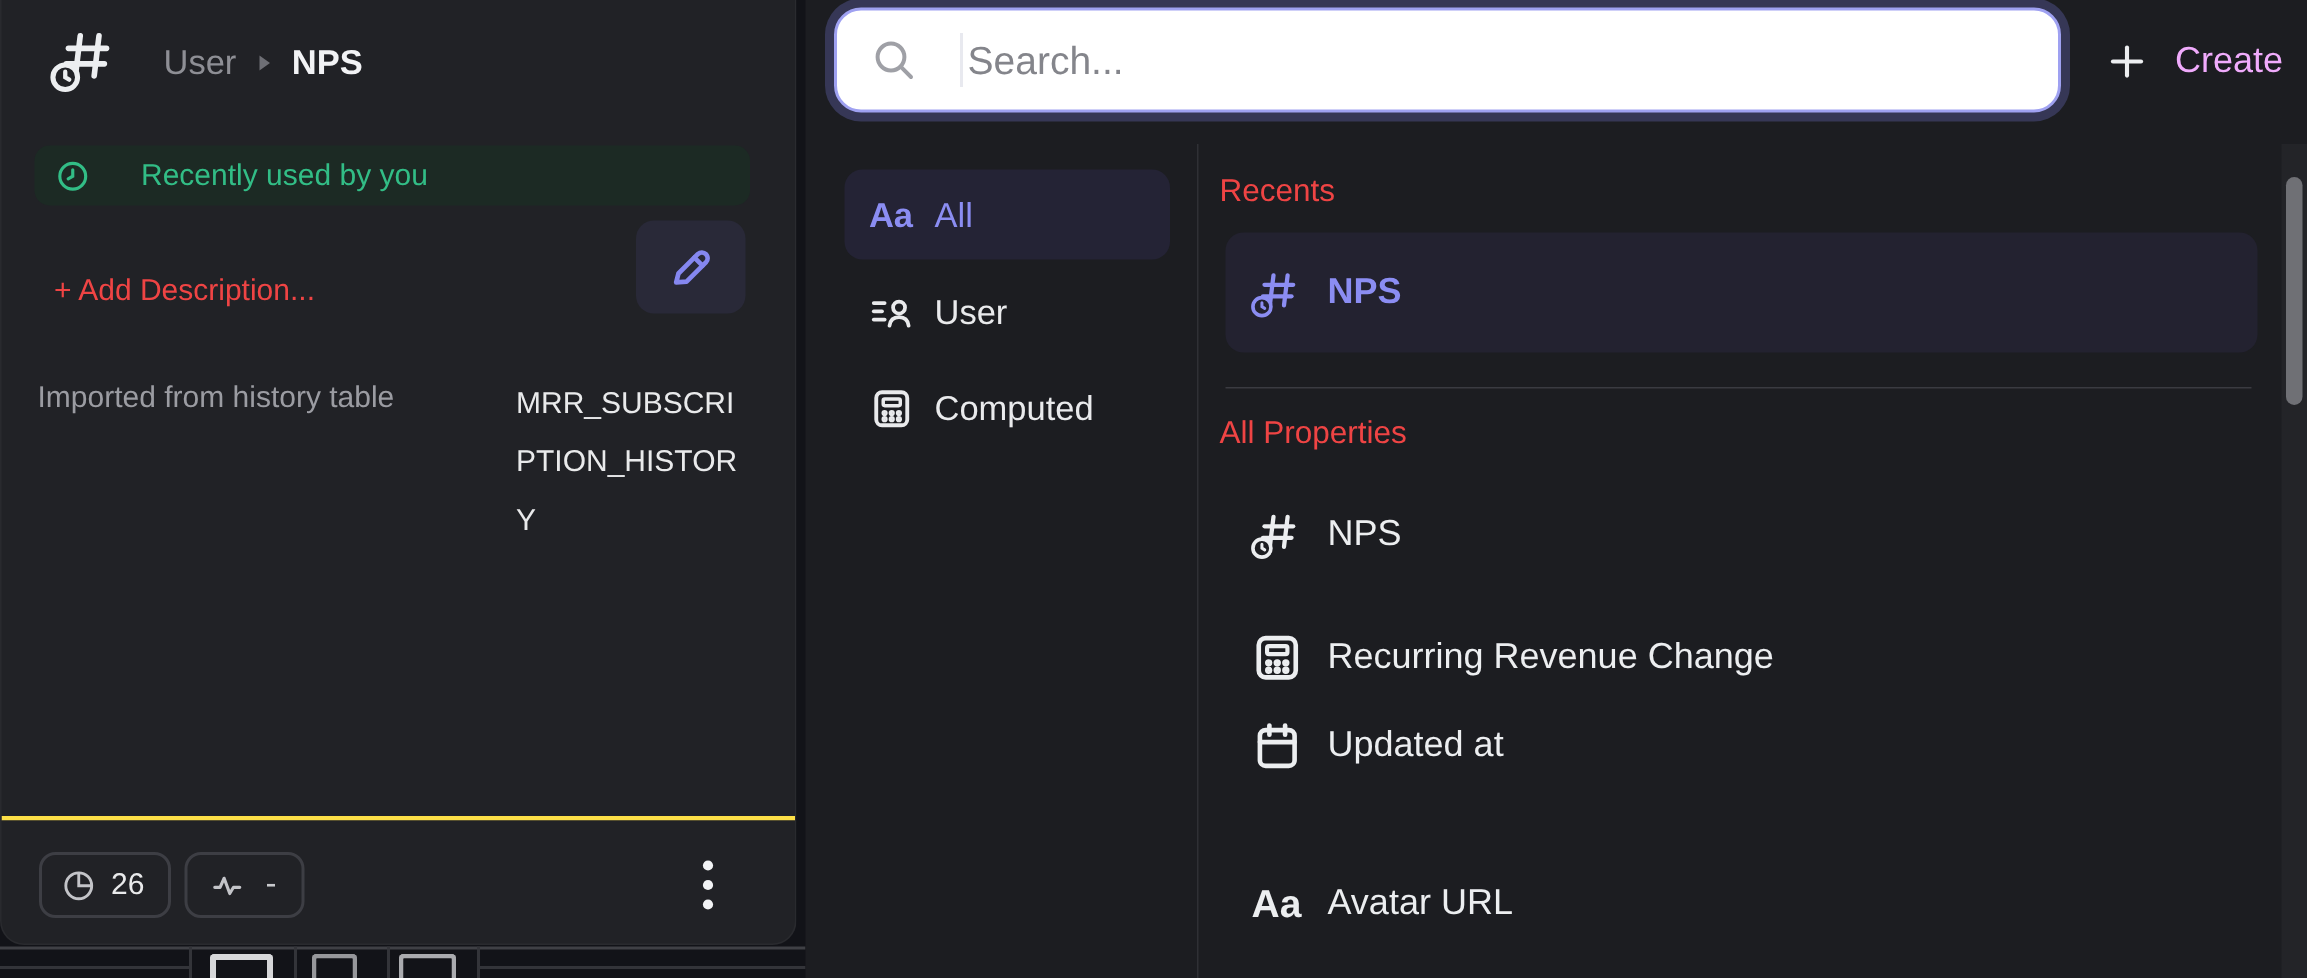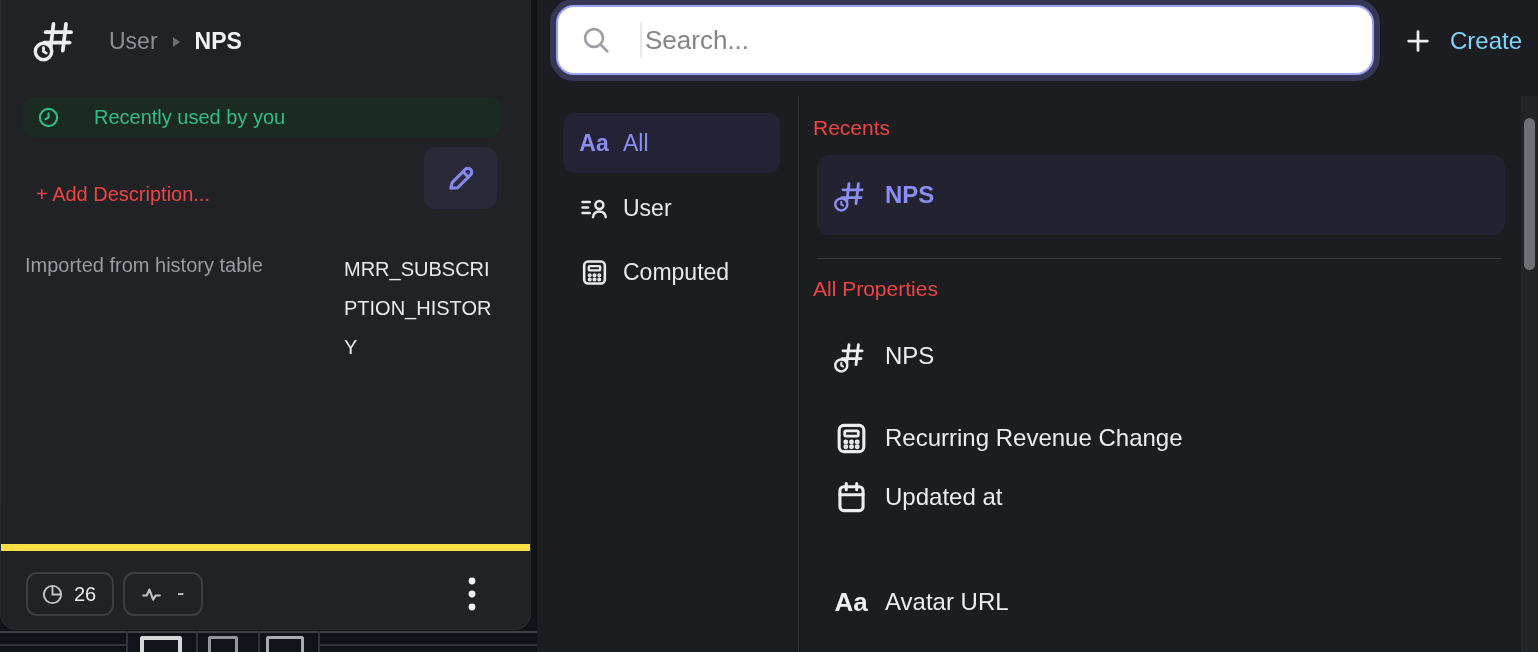--- a/index.html
+++ b/index.html
@@ -45,21 +45,21 @@
     background:#292938; border-radius:12px;
     display:flex; align-items:center; justify-content:center;
   }
   .meta-label { position:absolute; left:24px; top:262px; font-size:20px; color:#9b9ca2; }
   .meta-value {
     position:absolute; left:343px; top:258px; width:154px;
     font-size:20px; line-height:39px; color:#e9eaeb; word-break:break-all;
   }
   .card-footer {
     position:absolute; left:0; bottom:0; width:100%; height:85px;
-    border-top:7px solid #fde047; border-radius:0 0 16px 16px;
+    border-top:3px solid #fde047; border-radius:0 0 16px 16px;
   }
   .pill {
     position:absolute; top:21px; height:44px;
     border:2px solid #3d3e44; border-radius:11px;
     display:flex; align-items:center; color:#e9eaeb; font-size:20px;
   }
   .pill-count { left:25px; padding:0 16px 0 13px; gap:10px; }
   .pill-trend { left:122px; padding:0 17px 0 14px; gap:13px; }
   .pill .dash { color:#c9cacd; font-size:22px; margin-top:-3px; }
   .kebab { position:absolute; right:36px; top:21px; width:44px; height:44px; display:flex; align-items:center; justify-content:center; }
@@ -71,21 +71,21 @@
     background:#ffffff; border:2px solid #9fa1f1; border-radius:18px;
     box-shadow:0 0 0 6px rgba(103,105,185,0.35);
     display:flex; align-items:center;
   }
   .search-box .mag { margin-left:22px; }
   .caret { width:2px; height:36px; background:#e8e9ef; margin-left:28px; }
   .placeholder { margin-left:3px; font-size:26px; color:#84858b; }
   .create-btn {
     position:absolute; left:866px; top:18px; height:46px;
     display:flex; align-items:center; gap:17px;
-    color:#7dd3fc; font-size:24px; font-weight:500; white-space:nowrap;
+    color:#f0abfc; font-size:24px; font-weight:500; white-space:nowrap;
   }
   .v-div { position:absolute; left:261px; top:96px; width:1px; height:556px; background:#2f3035; }
 
   .f-tab { position:absolute; left:26px; width:217px; display:flex; align-items:center; color:#e9eaec; font-size:23px; }
   .f-tab .f-icon { width:34px; margin-left:14px; display:flex; justify-content:center; }
   .f-tab .f-label { margin-left:12px; font-weight:500; }
   .tab-all { top:113px; height:60px; background:#242335; border-radius:12px; color:#8b8df2; }
   .tab-user { top:185px; height:46px; }
   .tab-computed { top:249px; height:46px; }
   .aa-glyph { font-size:23px; font-weight:600; }

